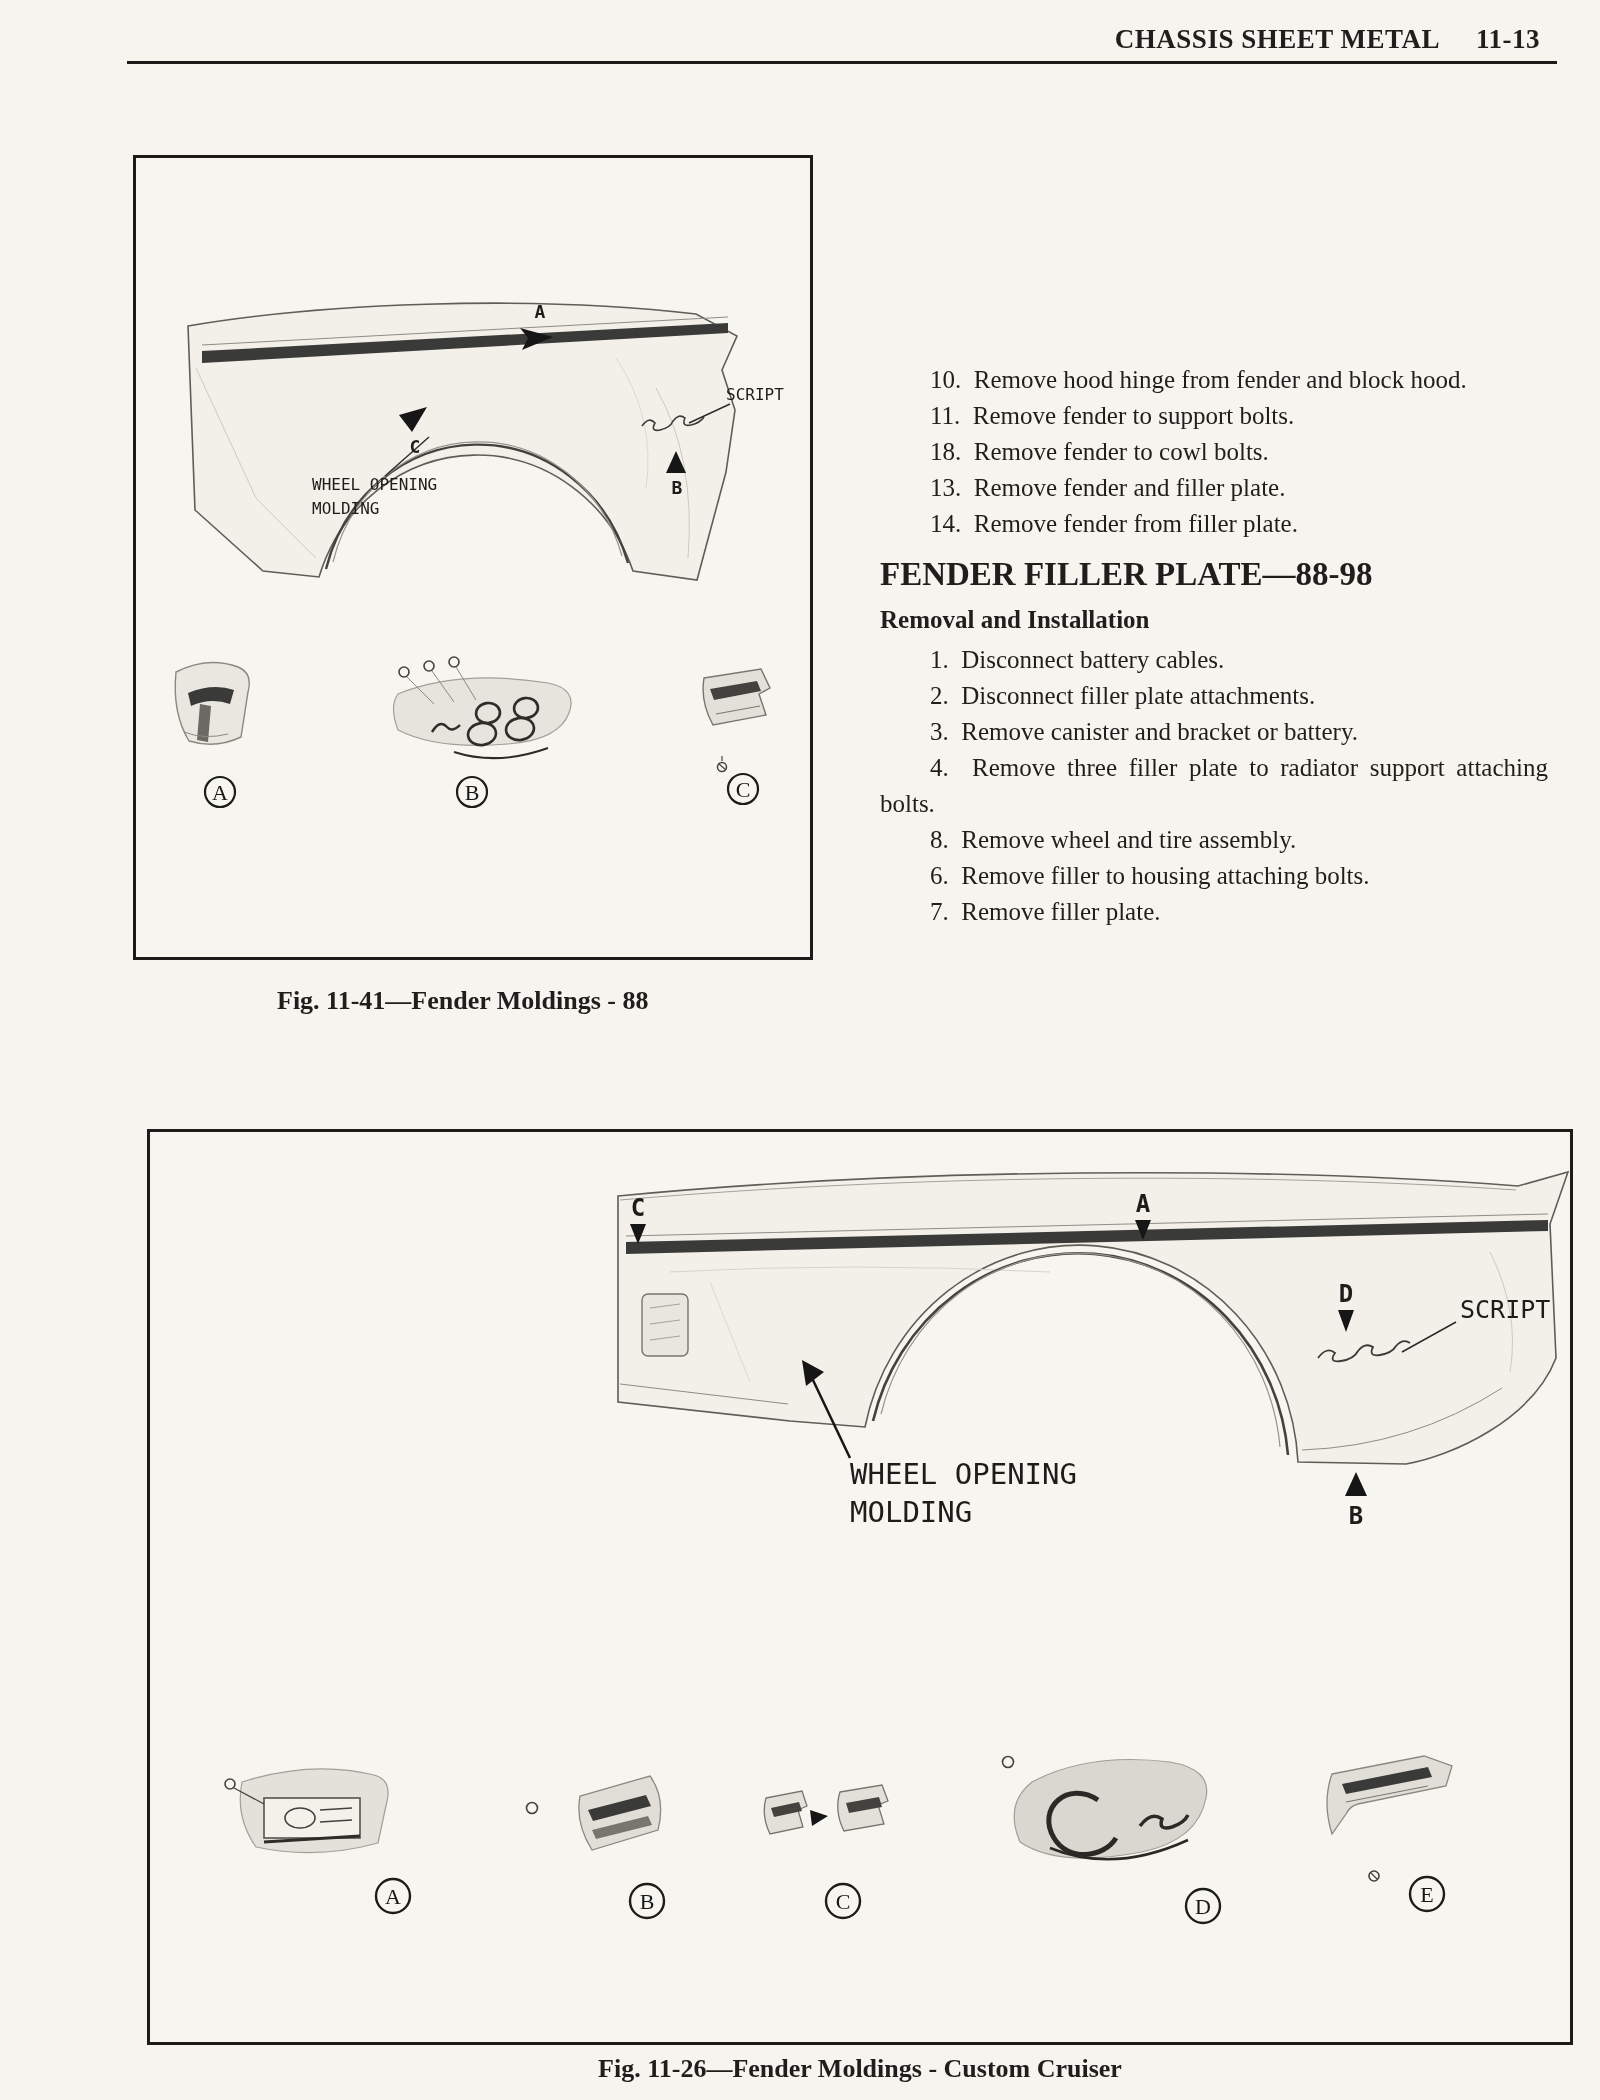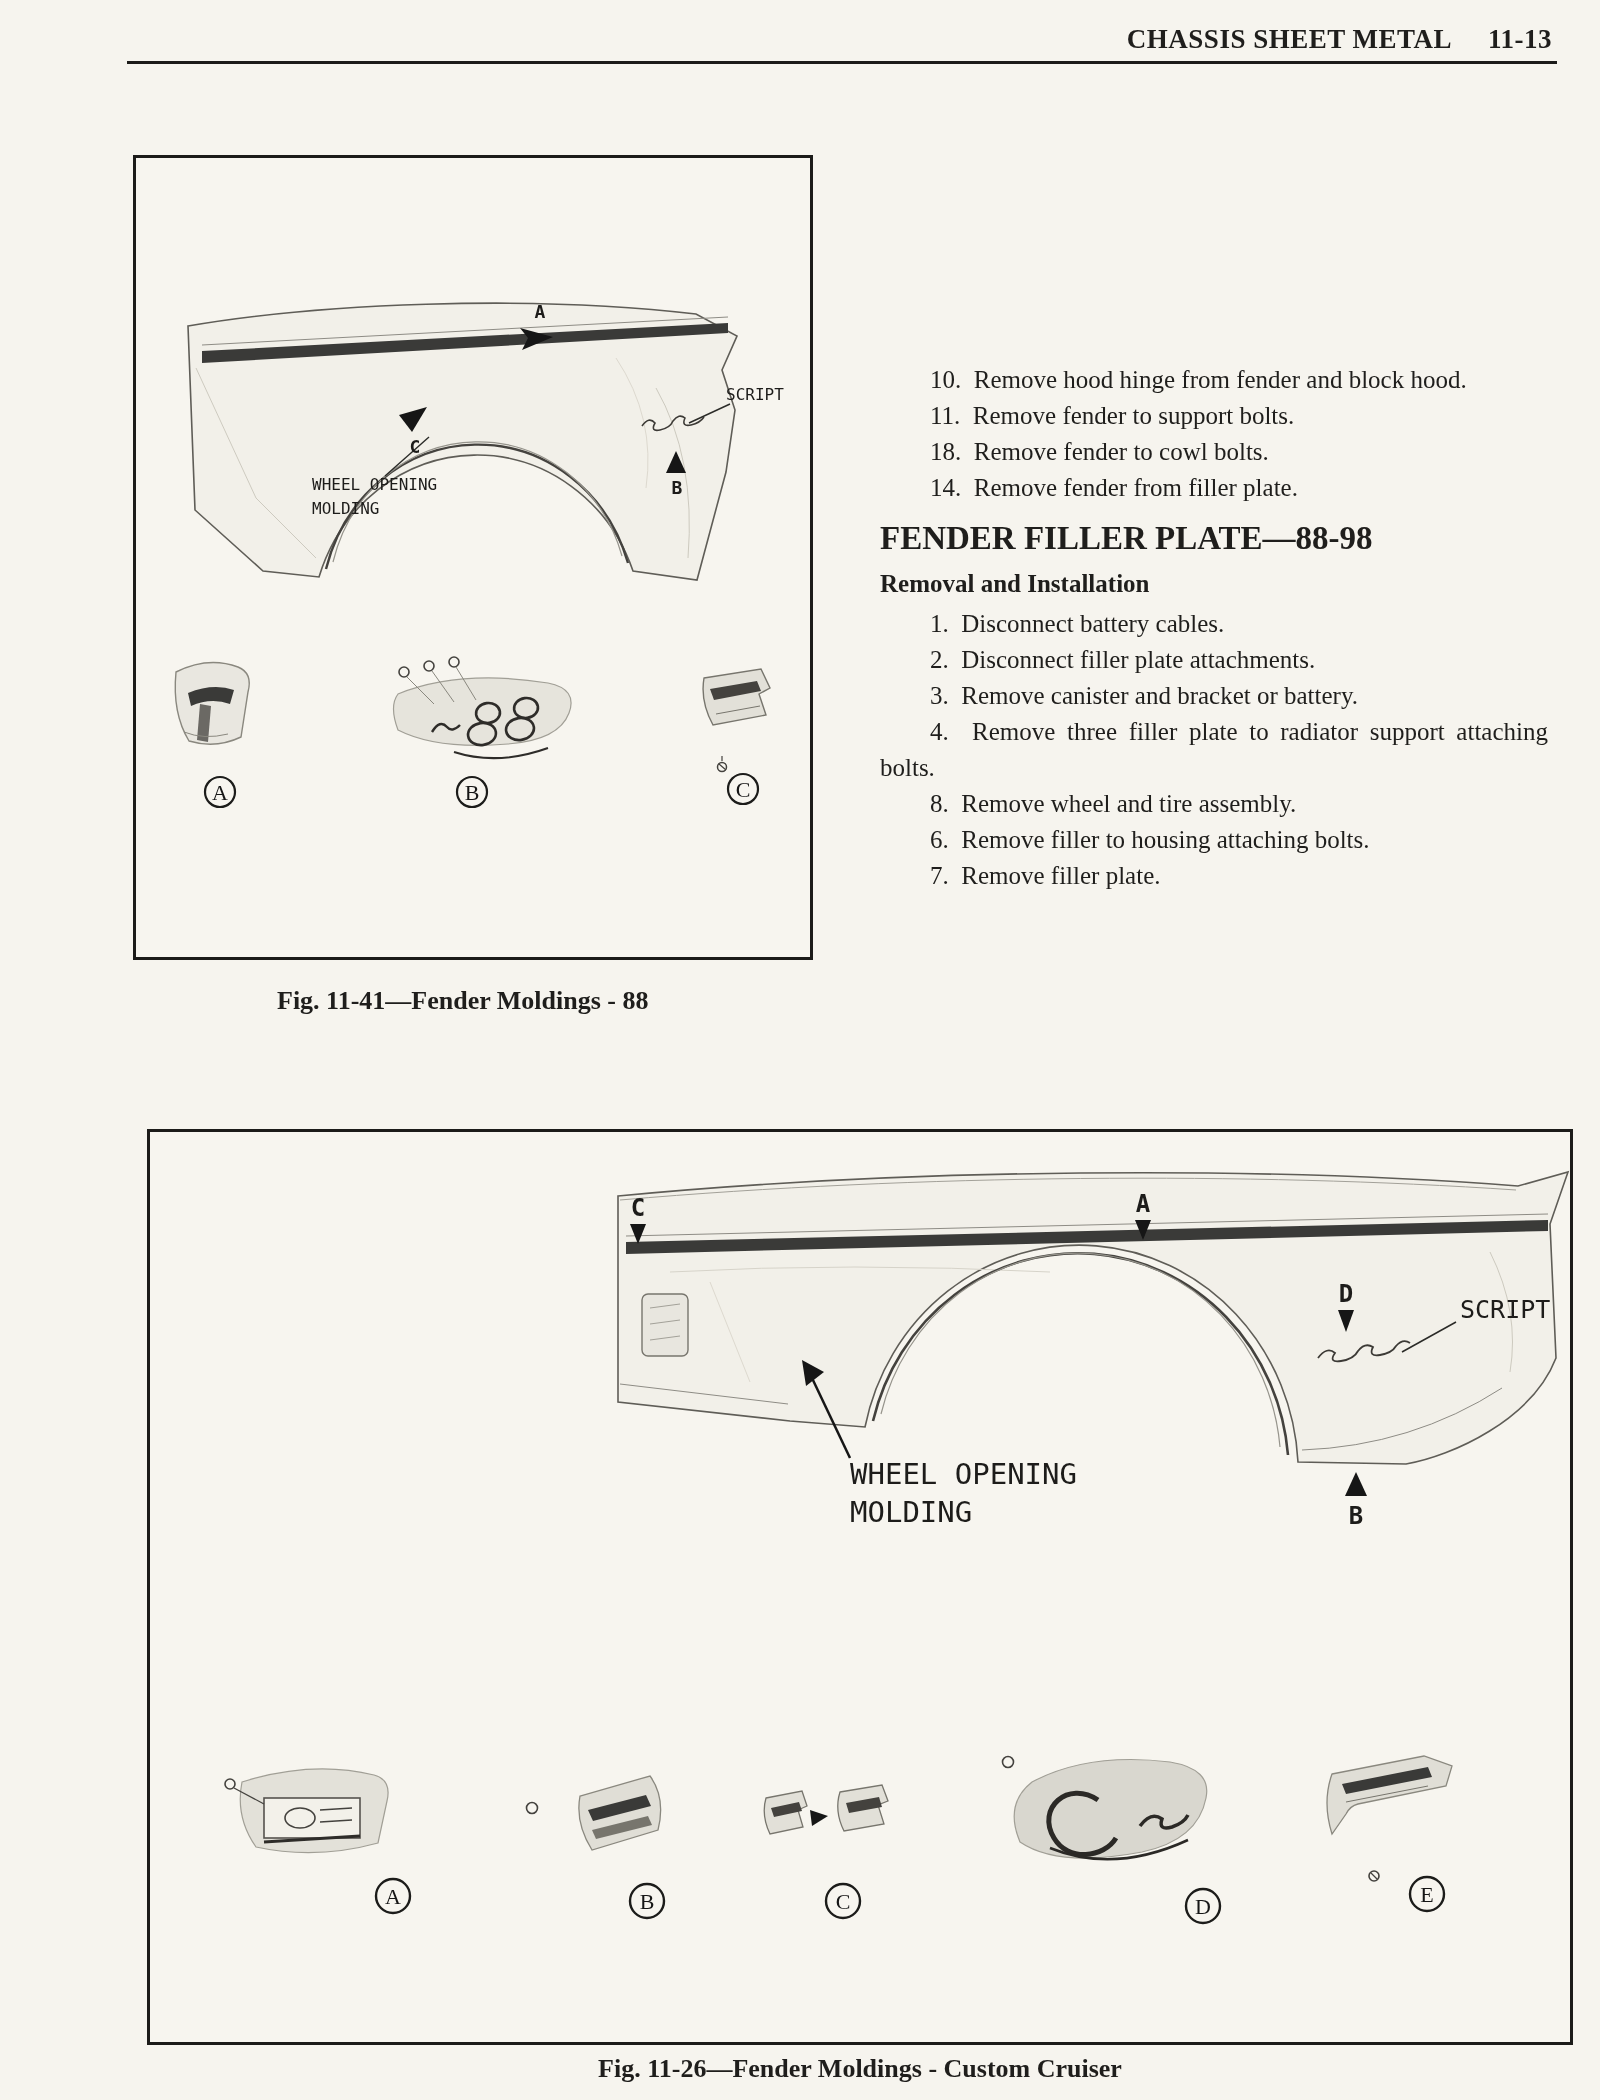--- a/index.html
+++ b/index.html
@@ -3,21 +3,21 @@
 <meta charset="utf-8">
 <style>
   * { margin:0; padding:0; box-sizing:border-box; }
   html, body { width:1600px; height:2100px; }
   body { background:#e9e7e1; }
   .page {
     position:relative; width:1600px; height:2100px;
     background:#f6f4ee; color:#1f1e1c;
     font-family:"Liberation Serif", serif; overflow:hidden;
   }
-  .header-line { position:absolute; top:24px; right:48px; font-weight:bold; font-size:27px; letter-spacing:.5px; }
+  .header-line { position:absolute; top:24px; right:60px; font-weight:bold; font-size:27px; letter-spacing:.5px; }
   .header-line .pn { margin-left:36px; }
   .rule { position:absolute; left:127px; top:61px; width:1430px; height:3px; background:#1c1b19; }
 
   .figure-box { position:absolute; border:3px solid #1c1b19; background:#f7f5ef; }
   .fig1 { left:133px; top:155px; width:680px; height:805px; }
   .fig2 { left:147px; top:1129px; width:1426px; height:916px; }
   .art { display:block; }
 
   .caption { position:absolute; font-weight:bold; font-size:26px; }
   .cap1 { left:277px; top:986px; }
@@ -118,20 +118,21 @@
         </g>
       </g>
     </svg>
   </section>
   <p class="caption cap1">Fig. 11-41—Fender Moldings - 88</p>
 
   <div class="text-col">
     <p class="li">10.  Remove hood hinge from fender and block hood.</p>
     <p class="li">11.  Remove fender to support bolts.</p>
     <p class="li">18.  Remove fender to cowl bolts.</p>
+    <p class="li">13.  Remove fender and filler plate.</p>
     <p class="li">14.  Remove fender from filler plate.</p>
     <h2>FENDER FILLER PLATE—88-98</h2>
     <h3>Removal and Installation</h3>
     <div class="list2">
       <p class="li">1.  Disconnect battery cables.</p>
       <p class="li">2.  Disconnect filler plate attachments.</p>
       <p class="li">3.  Remove canister and bracket or battery.</p>
       <p class="li">4.  Remove three filler plate to radiator support attaching bolts.</p>
       <p class="li">8.  Remove wheel and tire assembly.</p>
       <p class="li">6.  Remove filler to housing attaching bolts.</p>

